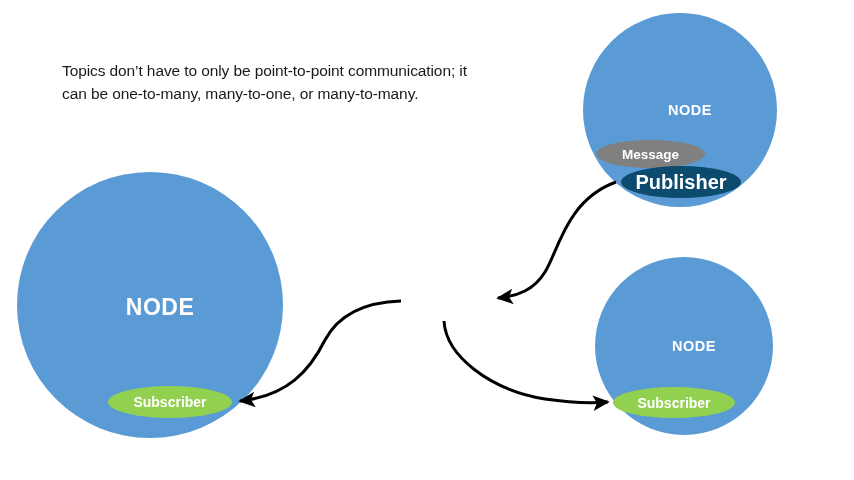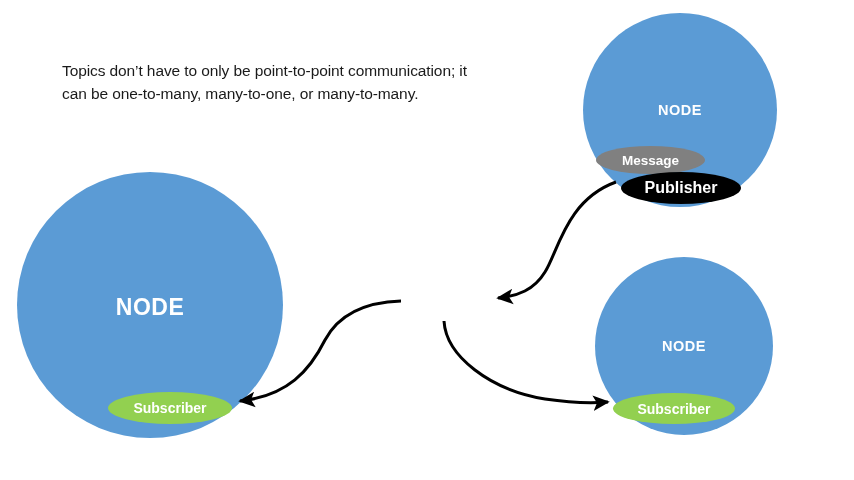--- a/index.html
+++ b/index.html
@@ -39,48 +39,48 @@
   #node-br     { left: 595px; top: 257px; width: 178px; height: 178px; }
 
   .node-label {
     position: absolute;
     color: #ffffff;
     font-weight: bold;
     text-align: center;
     white-space: nowrap;
     font-family: "Liberation Sans", sans-serif;
     letter-spacing: 0.5px;
+    margin-left: 10px;
   }
   #node-left-label { left: 17px;  top: 294px; width: 266px; font-size: 23px; }
   #node-tr-label   { left: 583px; top: 102px; width: 194px; font-size: 14.5px; }
   #node-br-label   { left: 595px; top: 338px; width: 178px; font-size: 14.5px; }
 
   .pill {
     position: absolute;
     border-radius: 50%;
     display: flex;
     align-items: center;
     justify-content: center;
     color: #ffffff;
     font-weight: bold;
     white-space: nowrap;
     font-family: "Liberation Sans", sans-serif;
-    margin-top: 6px;
   }
   #sub-left {
     left: 108px; top: 386px; width: 124px; height: 32px;
     background: #92D050; font-size: 14px;
   }
   #sub-br {
     left: 613px; top: 387px; width: 122px; height: 31px;
     background: #92D050; font-size: 14px;
   }
   #publisher {
     left: 621px; top: 166px; width: 120px; height: 32px;
-    background: #000000; font-size: 16px;
+    background: #0c4a6e; font-size: 20px;
   }
   #message {
     left: 596px; top: 140px; width: 109px; height: 28px;
     background: #808080; font-size: 13.5px;
   }
   #topic-box {
     position: absolute;
     left: 403px; top: 277px; width: 84px; height: 44px;
     background: #5B9BD5;
     border-radius: 7px;

